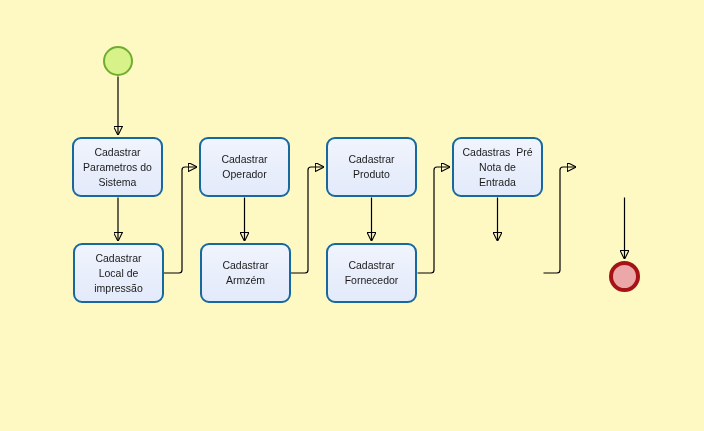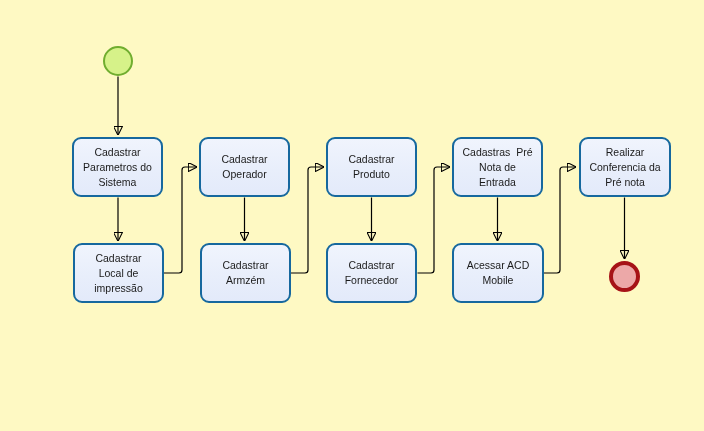--- a/index.html
+++ b/index.html
@@ -104,42 +104,33 @@
     <span class="lbl">Cadastrar
 Produto</span>
   </div>
 
   <div class="node" style="left:452px; top:137px;">
     <span class="lbl">Cadastras  Pré
 Nota de
 Entrada</span>
   </div>
 
-  <div class="node" style="left:579px; top:137px; width:92px;">
-    <span class="lbl">Realizar
-Conferencia da
-Pré nota</span>
-  </div>
 
   <div class="node" style="left:73px; top:243px;">
     <span class="lbl">Cadastrar
 Local de
 impressão</span>
   </div>
 
   <div class="node" style="left:200px; top:243px;">
     <span class="lbl">Cadastrar
 Armzém</span>
   </div>
 
   <div class="node" style="left:326px; top:243px;">
     <span class="lbl">Cadastrar
 Fornecedor</span>
   </div>
 
-  <div class="node" style="left:452px; top:243px; width:92px;">
-    <span class="lbl">Acessar ACD
-Mobile</span>
-  </div>
 
   <div class="event end"></div>
 
 </div>
 
 </body></html>

